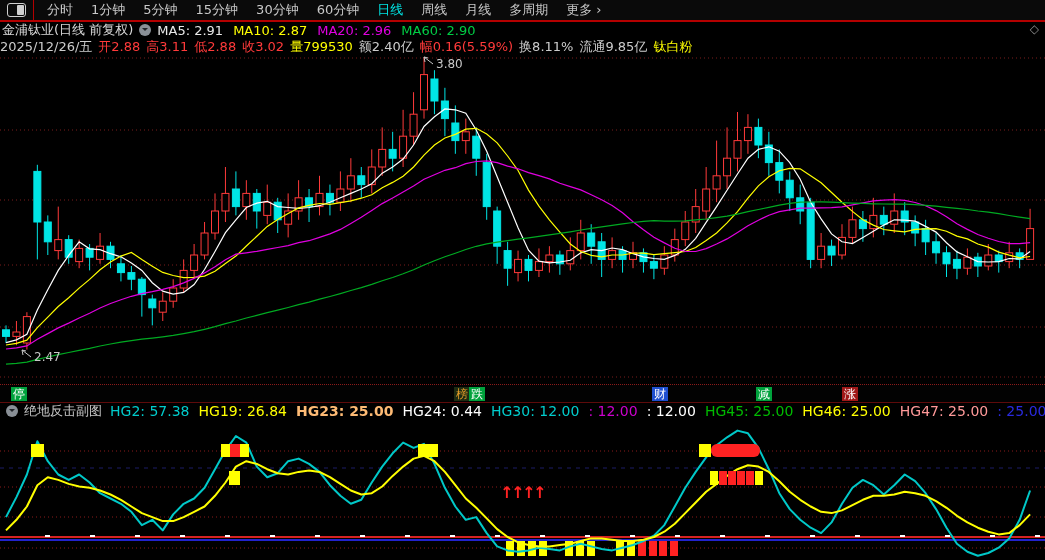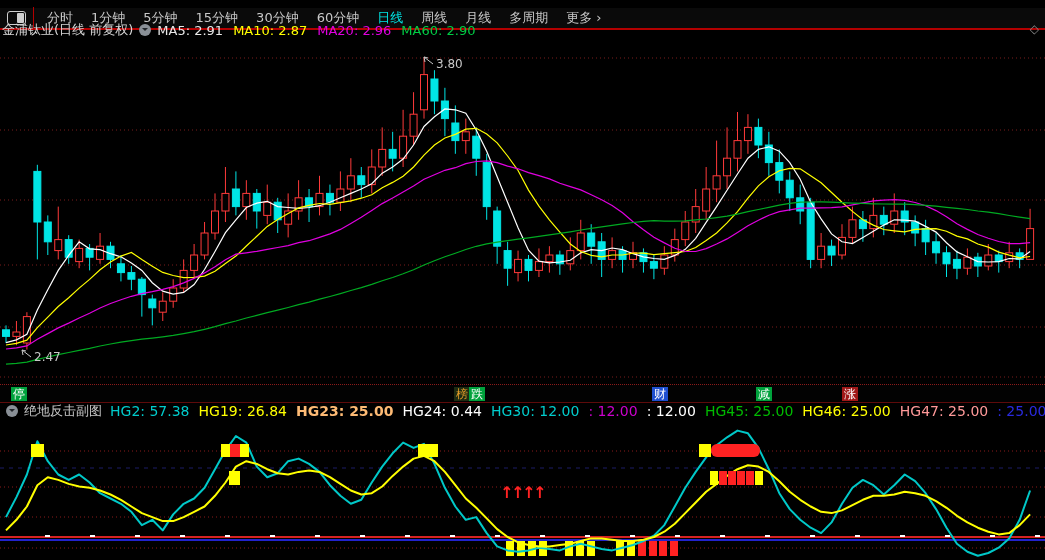--- a/index.html
+++ b/index.html
@@ -1,19 +1,19 @@
 <!DOCTYPE html>
 <html><head>
 <meta charset="utf-8">
 <style>
   html,body{margin:0;padding:0;background:#000;}
   .screen{position:relative;width:1045px;height:560px;background:#000;overflow:hidden;
           font-family:"DejaVu Sans","Liberation Sans",sans-serif;font-size:13px;}
   
-  .menubar{position:absolute;top:8px;left:0;width:1045px;height:22px;background:#0a0a0a;
+  .menubar{position:absolute;top:0;left:0;width:1045px;height:22px;background:#0a0a0a;
            border-bottom:2px solid #b40000;display:flex;align-items:center;box-sizing:border-box;}
   .win-icon{width:17px;height:12px;border:1px solid #cfcfcf;border-radius:3px;margin:0 7px;position:relative;}
   .win-icon .half{position:absolute;right:1px;top:1px;bottom:1px;width:7px;background:#cfcfcf;border-radius:1px;}
   .menu-sep{width:1px;height:22px;background:#b40000;margin-right:4px;}
   .menu-items{display:flex;align-items:center;height:100%;}
   .menu-items span{padding:0 9px;color:#c8c8c8;cursor:default;white-space:nowrap;}
   .menu-items span.active{color:#00e5e5;}
   .right-buttons{position:absolute;right:0;top:0;height:20px;display:flex;align-items:center;}
   .right-buttons span{padding:0 11px;color:#d8d8d8;border-left:1px solid #c41212;height:20px;line-height:20px;white-space:nowrap;}
   
@@ -70,20 +70,33 @@
     <span class="circle-icon"></span>
     <div class="ma-values">
         <span class="ma-label" style="color: rgb(232, 232, 232);">MA5: 2.91</span>
         <span class="ma-label" style="color: rgb(255, 255, 0);">MA10: 2.87</span>
         <span class="ma-label" style="color: rgb(224, 0, 224);">MA20: 2.96</span>
         <span class="ma-label" style="color: rgb(0, 204, 68);">MA60: 2.90</span>
       </div>
     <span class="diamond">◇</span>
   </div>
 
+  <div class="infobar">
+      <span class="info-seg" style="color: rgb(204, 204, 204);">2025/12/26/五</span>
+      <span class="info-seg" style="color: rgb(255, 58, 58);">开2.88</span>
+      <span class="info-seg" style="color: rgb(255, 58, 58);">高3.11</span>
+      <span class="info-seg" style="color: rgb(255, 58, 58);">低2.88</span>
+      <span class="info-seg" style="color: rgb(255, 58, 58);">收3.02</span>
+      <span class="info-seg" style="color: rgb(255, 255, 0);">量799530</span>
+      <span class="info-seg" style="color: rgb(204, 204, 204);">额2.40亿</span>
+      <span class="info-seg" style="color: rgb(255, 58, 58);">幅0.16(5.59%)</span>
+      <span class="info-seg" style="color: rgb(204, 204, 204);">换8.11%</span>
+      <span class="info-seg" style="color: rgb(204, 204, 204);">流通9.85亿</span>
+      <span class="info-seg" style="color: rgb(255, 255, 0);">钛白粉</span>
+    </div>
 
   <svg id="main-svg" class="chart" width="1045" height="329" viewBox="0 55 1045 329">
       <line x1="0" x2="1045" y1="58" y2="58" stroke="#7a1d1d" stroke-width="1" stroke-dasharray="1 3"></line>
       <line x1="0" x2="1045" y1="130" y2="130" stroke="#7a1d1d" stroke-width="1" stroke-dasharray="1 3"></line>
       <line x1="0" x2="1045" y1="200" y2="200" stroke="#7a1d1d" stroke-width="1" stroke-dasharray="1 3"></line>
       <line x1="0" x2="1045" y1="265" y2="265" stroke="#7a1d1d" stroke-width="1" stroke-dasharray="1 3"></line>
       <line x1="0" x2="1045" y1="327" y2="327" stroke="#7a1d1d" stroke-width="1" stroke-dasharray="1 3"></line>
       <line x1="0" x2="1045" y1="377" y2="377" stroke="#7a1d1d" stroke-width="1" stroke-dasharray="1 3"></line>
       <line x1="6" x2="6" y1="325.3999999999999" y2="342.99999999999994" stroke="#00e5e5" stroke-width="1"></line>
       <rect x="2.5" y="329.79999999999995" width="7" height="6.600000000000023" fill="#00e5e5" stroke="#00e5e5" stroke-width="1"></rect>

